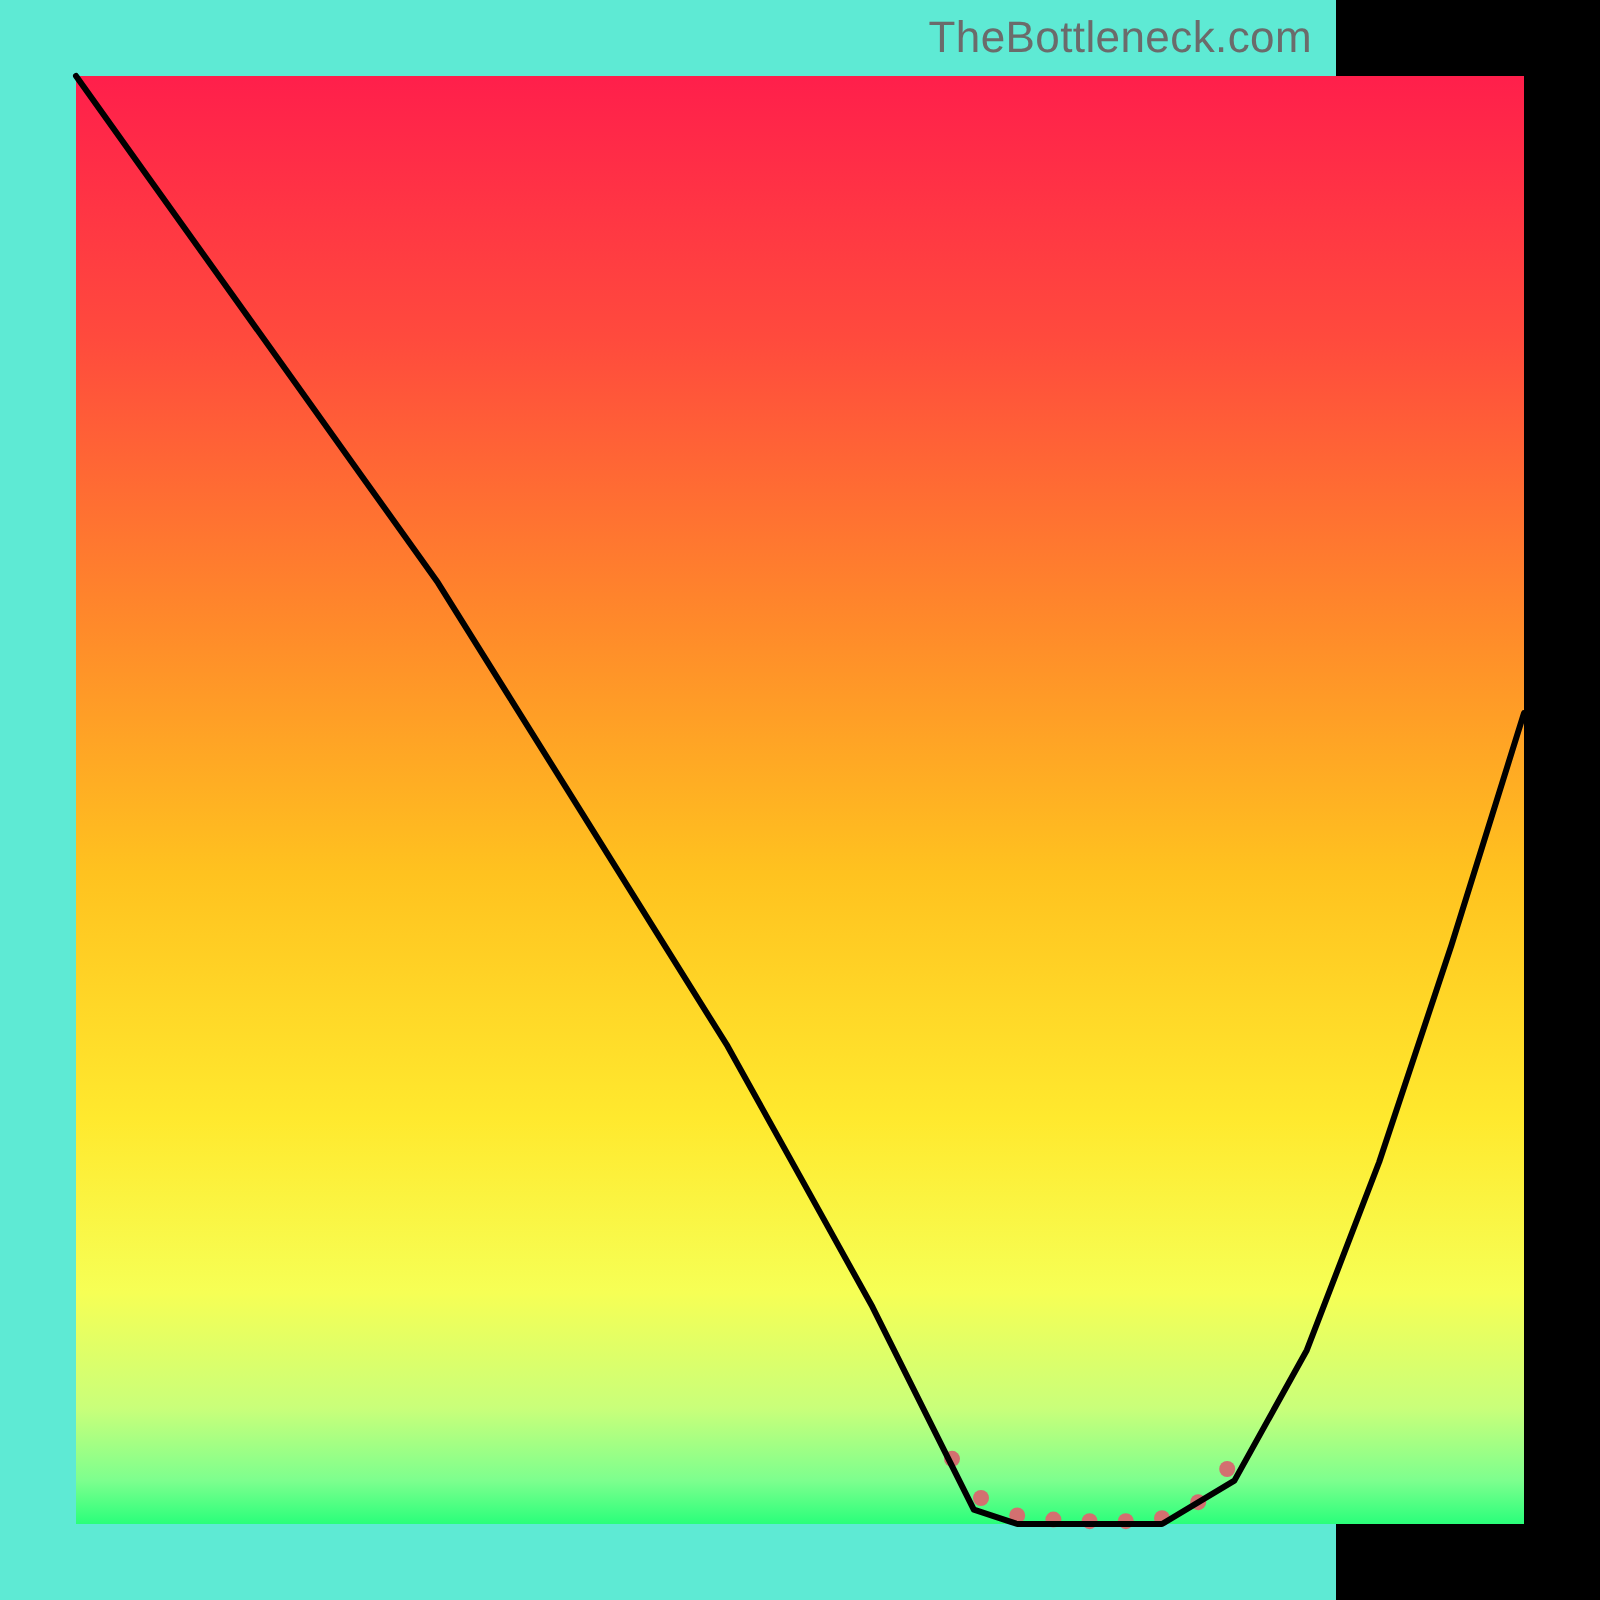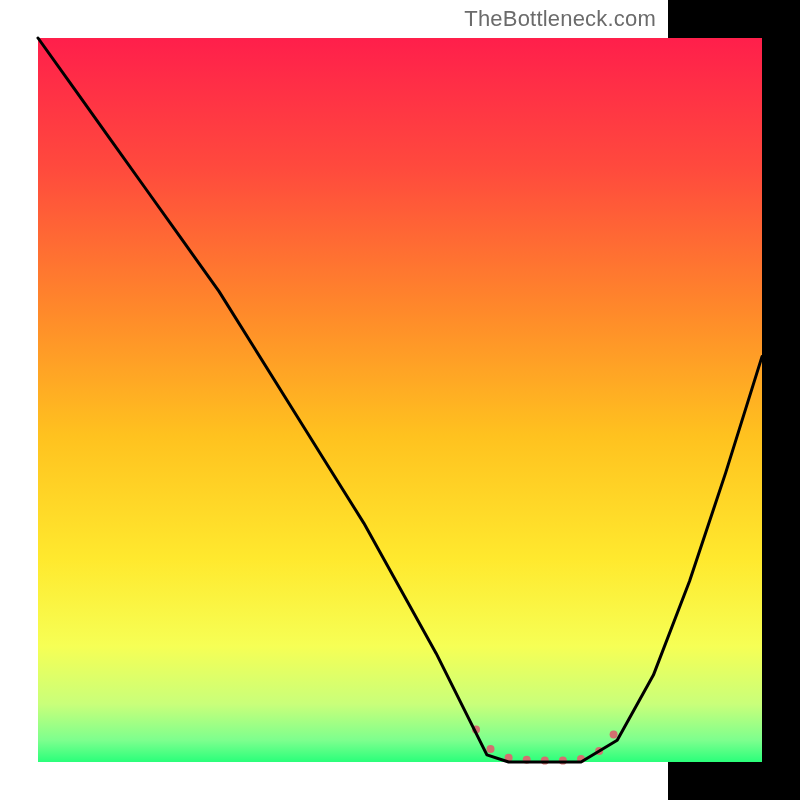--- a/index.html
+++ b/index.html
@@ -8,21 +8,21 @@
     width: 800px;
     height: 800px;
     background: #000;
     overflow: hidden;
     font-family: Arial, Helvetica, sans-serif;
   }
   .stage {
     position: relative;
     width: 668px;
     height: 800px;
-    background: #ffffff;
+    background: #5eead4;
   }
   .watermark {
     position: absolute;
     top: 6px;
     right: 12px;
     color: #6b6b6b;
     font-size: 22px;
     font-weight: 500;
     letter-spacing: 0.2px;
     user-select: none;

